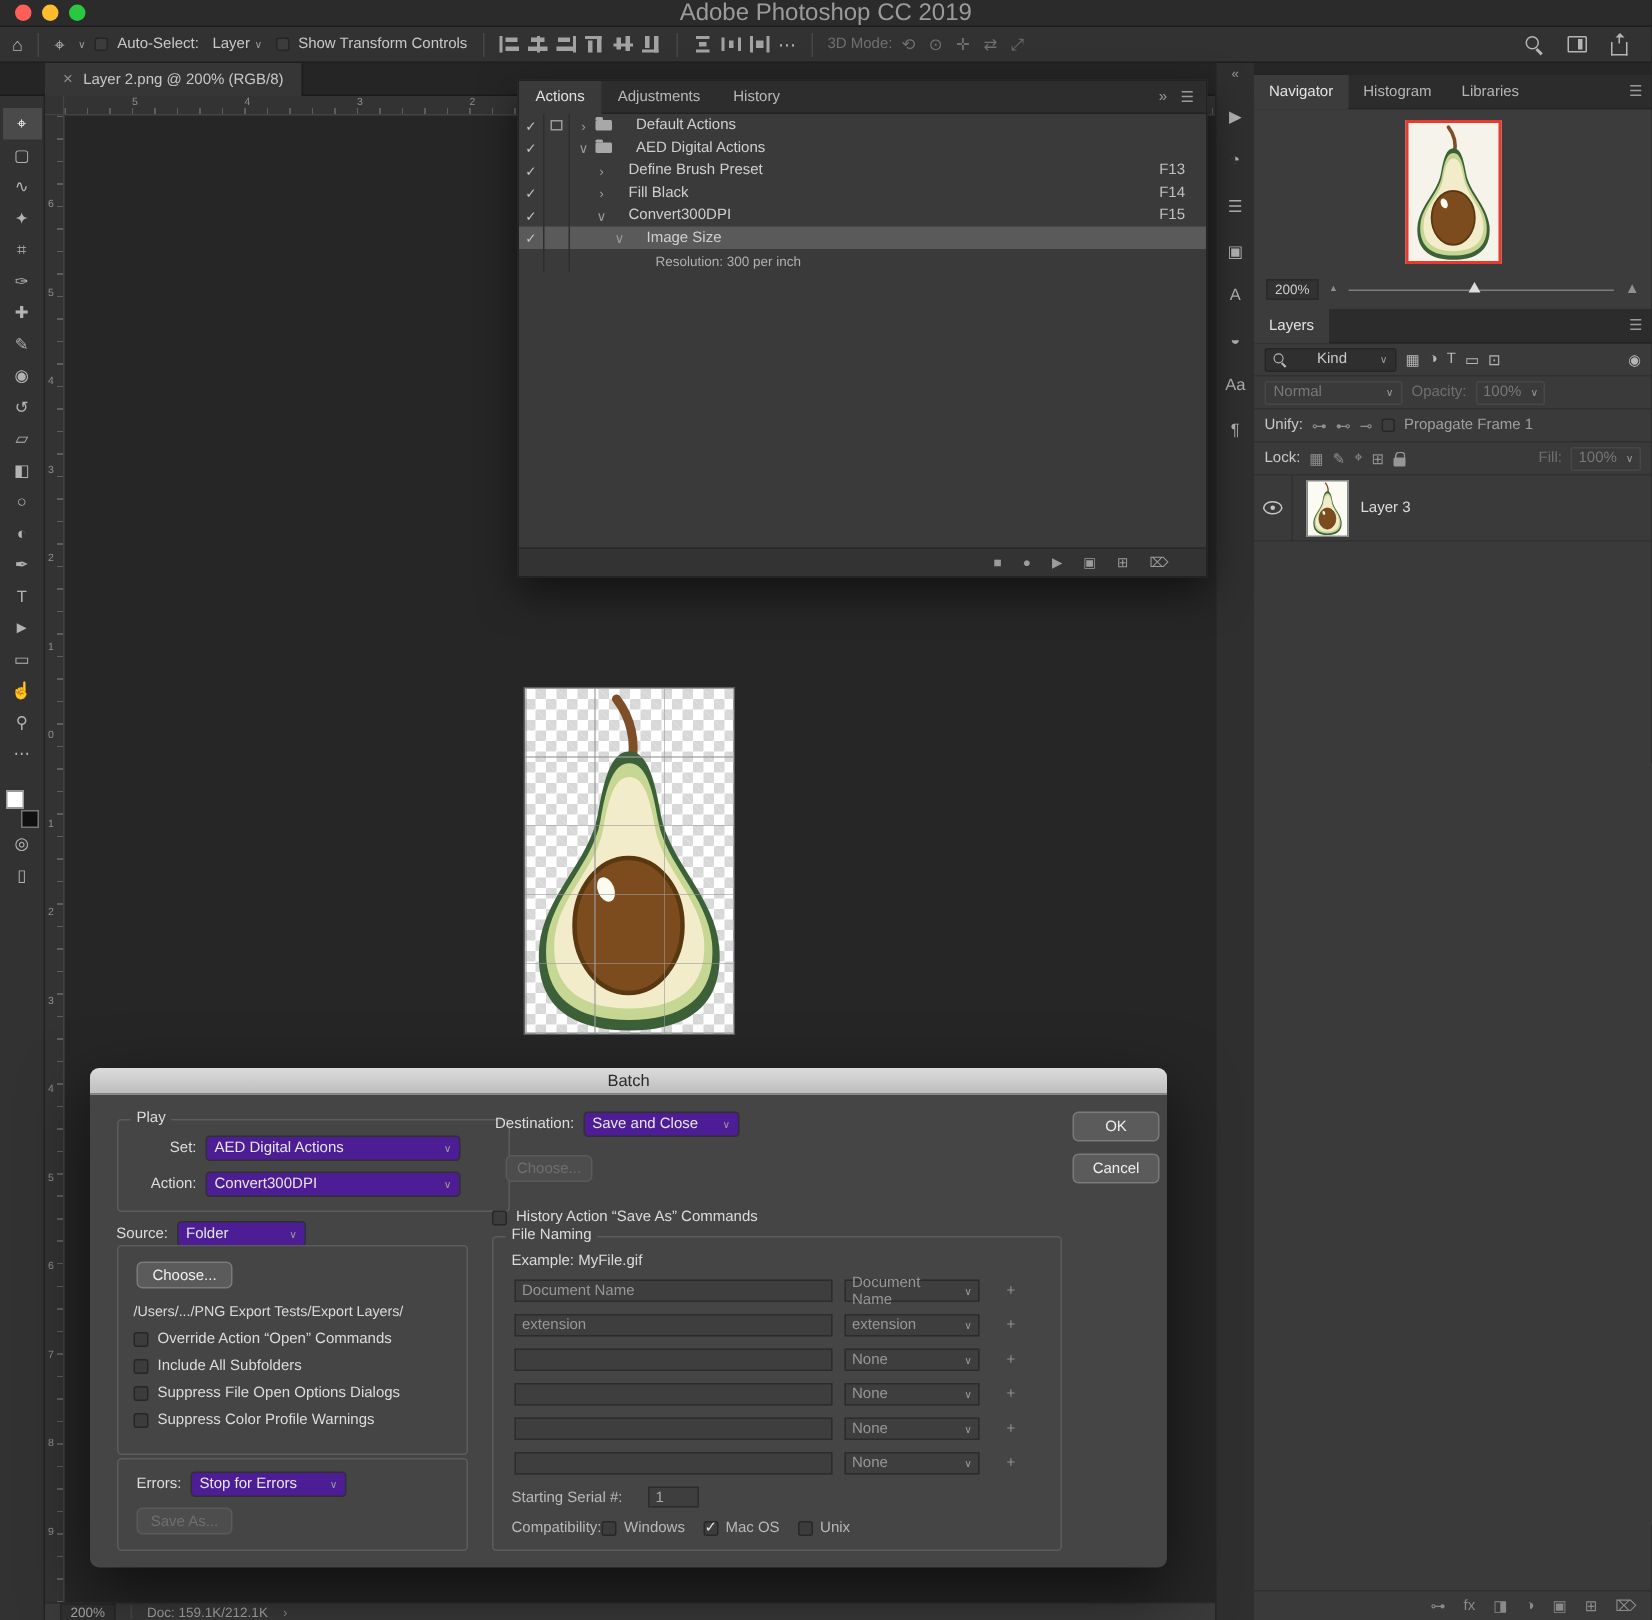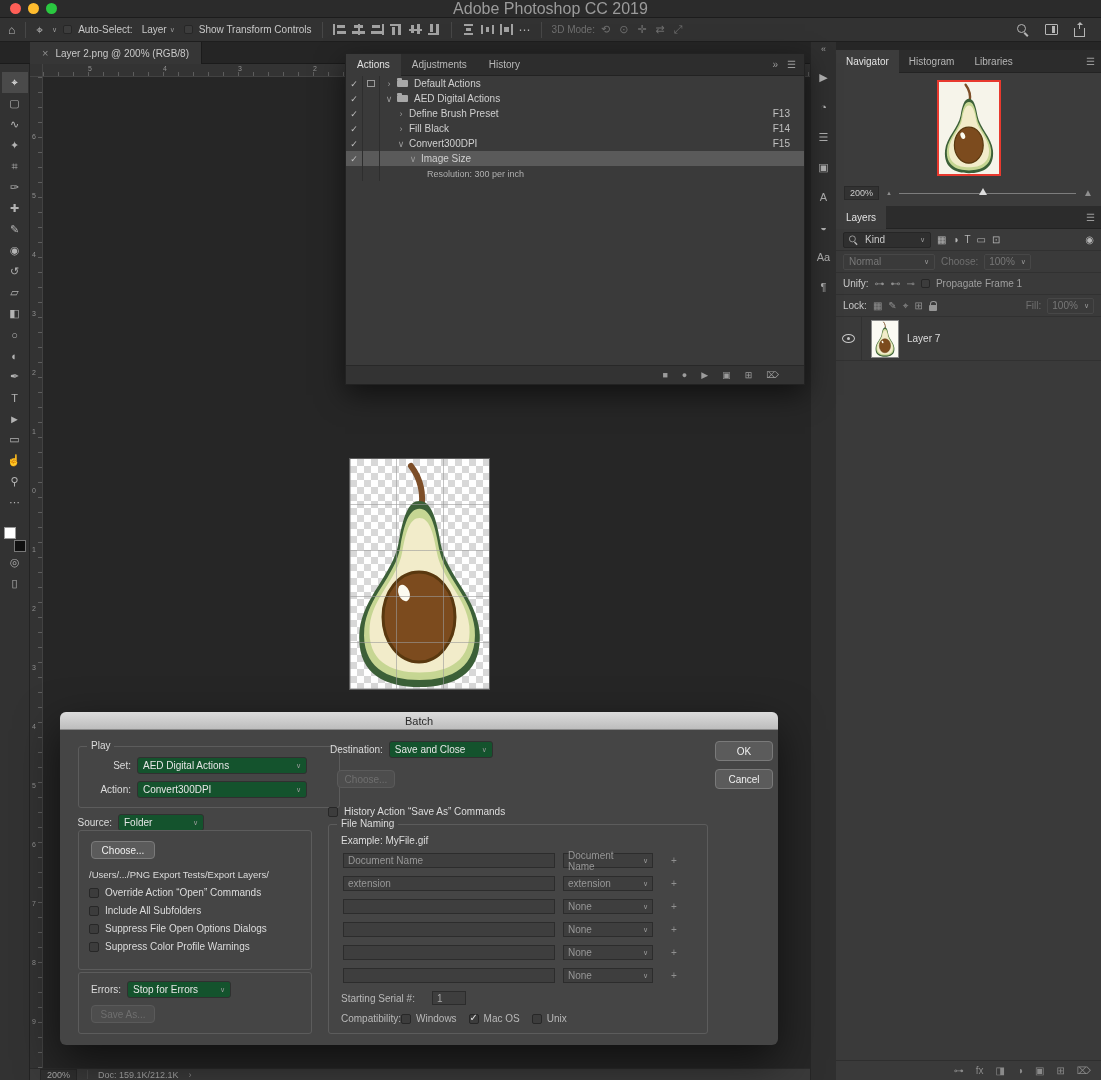--- a/index.html
+++ b/index.html
@@ -79,21 +79,21 @@
 .ap-hicons{margin-left:auto;display:flex;gap:9px;padding-right:8px;color:#9a9a9a;font-size:10px}
 .ap-body{flex:1;color:#cfcfcf}
 .arow{height:15px;display:flex;align-items:center}
 .arow.sel{background:#5a5a5a}
 .acell{width:17px;height:15px;border-right:1px solid #2e2e2e;display:flex;align-items:center;justify-content:center;color:#c0c0c0;font-size:9px;flex:none}
 .dlgbox{width:8px;height:7px;border:1px solid #9a9a9a;display:inline-block}
 .exp{width:10px;text-align:center;color:#9a9a9a;font-size:9px;margin-left:4px;flex:none}
 .ind1{width:12px;flex:none}.ind2{width:24px;flex:none}.ind3{width:44px;flex:none}
 .ico-folder{width:11px;height:7px;background:#a8a8a8;border-radius:1px;position:relative;display:inline-block;margin:0 3px;flex:none}
 .ico-folder::before{content:"";position:absolute;left:0;top:-2px;width:5px;height:2px;background:#a8a8a8;border-radius:1px 1px 0 0}
-.albl{margin-left:3px;white-space:nowrap}
+.albl{margin-left:13px;white-space:nowrap}
 .albl.small{font-size:9px;color:#b0b0b0}
 .afk{margin-left:auto;padding-right:14px;color:#c0c0c0}
 .ap-footer{height:19px;background:#333;border-top:1px solid #282828;display:flex;align-items:center;justify-content:flex-end;gap:14px;padding-right:25px;color:#9c9c9c;font-size:9px;flex:none}
 .ap-footer .fbtn{display:inline-flex;align-items:center}
 
 .dock-strip{position:absolute;left:810px;top:42px;width:26px;height:1038px;background:#2f2f2f;border-left:1px solid #262626;display:flex;flex-direction:column;align-items:center;padding-top:2px;z-index:2}
 .ds-collapse{color:#9a9a9a;font-size:9px;height:13px}
 .ds-icons{display:flex;flex-direction:column;align-items:center}
 .ds-icon{width:20px;height:20px;margin-top:10px;display:flex;align-items:center;justify-content:center;color:#b0b0b0;font-size:11px}
 
@@ -107,21 +107,21 @@
 .nav-thumb{position:absolute;left:50%;top:7px;transform:translateX(-50%);width:64px;height:96px;background:#f6f4ea;border:2px solid #e8392e;display:flex;align-items:center;justify-content:center}
 .nav-ctl{position:absolute;left:0;right:0;bottom:5px;height:16px;display:flex;align-items:center;padding:0 8px;gap:7px}
 .nav-zoom{background:#323232;border:1px solid #292929;padding:1px 5px;font-size:9px;color:#ccc}
 .mtn{color:#8f8f8f;line-height:1}
 .mtn.s{font-size:6px}.mtn.l{font-size:10px}
 .nav-slider{flex:1;position:relative;height:12px}
 .nav-track{position:absolute;left:0;right:0;top:6px;height:1px;background:#7d7d7d}
 .nav-thumbp{position:absolute;left:45%;top:1px;width:0;height:0;border-left:4px solid transparent;border-right:4px solid transparent;border-bottom:7px solid #ddd}
 .layers-body{flex:1;display:flex;flex-direction:column;background:#3a3a3a;color:#c9c9c9}
 .lrow{height:22px;display:flex;align-items:center;padding:0 7px;gap:6px;border-bottom:1px solid #313131;flex:none}
-.kindbox{display:flex;align-items:center;gap:4px;background:#2f2f2f;border:1px solid #262626;border-radius:2px;height:16px;padding:0 5px;width:88px}
+.kindbox{display:flex;align-items:center;gap:17px;background:#2f2f2f;border:1px solid #262626;border-radius:2px;height:16px;padding:0 5px;width:88px}
 .fico-wrap{display:flex;gap:6px;align-items:center}
 .fico{color:#b5b5b5;font-size:10px}
 .ltoggle{margin-left:auto;color:#b5b5b5;font-size:10px}
 .blendbox{display:flex;align-items:center;justify-content:space-between;width:92px;height:16px;border:1px solid #474747;border-radius:2px;padding:0 5px;color:#787878}
 .valbox{display:flex;align-items:center;gap:3px;border:1px solid #474747;border-radius:2px;height:16px;padding:0 4px;color:#787878}
 .lab{color:#c9c9c9}
 .dim2{color:#9f9f9f}
 .uico{color:#8f8f8f;font-size:10px}
 .ico-lock{width:8px;height:6px;background:#969696;position:relative;display:inline-block;margin-top:4px;border-radius:1px}
 .ico-lock::before{content:"";position:absolute;left:1px;top:-4px;width:5px;height:4px;border:1px solid #969696;border-bottom:none;border-radius:3px 3px 0 0}
@@ -135,21 +135,21 @@
 .layers-footer{margin-top:auto;height:20px;border-top:1px solid #2e2e2e;display:flex;align-items:center;justify-content:flex-end;gap:12px;padding:0 10px;color:#8a8a8a;font-size:10px;flex:none}
 
 .batch{position:absolute;left:60px;top:712px;width:718px;height:333px;z-index:10;border-radius:6px;box-shadow:0 16px 44px rgba(0,0,0,.6);background:#454545;color:#dedede}
 .batch-title{height:18px;border-radius:6px 6px 0 0;background:linear-gradient(#dcdcdc,#bdbdbd);display:flex;align-items:center;justify-content:center;font-size:11px;color:#2a2a2a;border-bottom:1px solid #8a8a8a}
 .batch-body{position:relative;height:315px}
 .grp{position:absolute;border:1px solid #5c5c5c;border-radius:3px}
 .legend{position:absolute;top:-7px;left:8px;background:#454545;padding:0 4px;color:#dcdcdc}
 .drow{position:absolute;display:flex;align-items:center}
 .flab{width:52px;text-align:right;margin-right:6px;color:#dcdcdc;flex:none}
 .dlab{margin-right:6px;color:#dcdcdc}
-.dd{display:inline-flex;align-items:center;justify-content:space-between;background:#14532d;border:1px solid #303030;border-radius:3px;height:17px;padding:0 5px;color:#e6e6e6}
+.dd{display:inline-flex;align-items:center;justify-content:space-between;background:#4c1d95;border:1px solid #303030;border-radius:3px;height:17px;padding:0 5px;color:#e6e6e6}
 .w170{width:170px}.w104{width:104px}.w86{width:86px}
 .btn{display:inline-flex;align-items:center;justify-content:center;background:#5b5b5b;border:1px solid #7a7a7a;border-radius:4px;color:#f0f0f0;font-size:10px;font-family:inherit}
 .btn.dim{background:#4d4d4d;border-color:#5a5a5a;color:#8f8f8f}
 .grp-play{left:18px;top:16px;width:262px;height:62px}
 .src-row{left:0;top:84px}
 .grp-src{left:18px;top:100px;width:234px;height:140px}
 .btn-choose{position:absolute;left:12px;top:10px;width:64px;height:18px}
 .src-path{position:absolute;left:10px;top:38px;color:#dcdcdc;font-size:9.5px;white-space:nowrap}
 .src-checks{position:absolute;left:10px;top:56px;display:flex;flex-direction:column;gap:7px}
 .cb-row{display:flex;align-items:center;gap:6px;color:#dcdcdc}
@@ -545,21 +545,21 @@
             <span class="fico"><span>▭</span></span>
             <span class="fico"><span>⊡</span></span>
           </div>
       <span class="ltoggle">◉</span>
     </div>
     <div class="lrow">
       <div class="blendbox">
         <span>Normal</span>
             <span class="dda">∨</span>
       </div>
-      <span class="lab dim">Choose:</span>
+      <span class="lab dim">Opacity:</span>
       <div class="valbox">
         <span>100%</span>
             <span class="dda">∨</span>
       </div>
     </div>
     <div class="lrow">
       <span class="lab">Unify:</span>
       <div class="fico-wrap">
 
       <span class="uico"><span>⊶</span></span>
@@ -587,21 +587,21 @@
     </div>
     <div class="layer-row">
       <div class="eye-cell">
             <span class="ico-eye"></span>
           </div>
       <div class="lthumb">
         <svg width="24" height="36" viewBox="0 0 139 230">
               <use href="#avocado" width="139" height="230"></use>
             </svg>
       </div>
-      <span class="lname">Layer 7</span>
+      <span class="lname">Layer 3</span>
     </div>
     <div class="layers-footer">
 
     <span><span>⊶</span></span>
           <span><span>fx</span></span>
           <span><span>◨</span></span>
           <span><span>◑</span></span>
           <span><span>▣</span></span>
           <span><span>⊞</span></span>
           <span><span>⌦</span></span>

